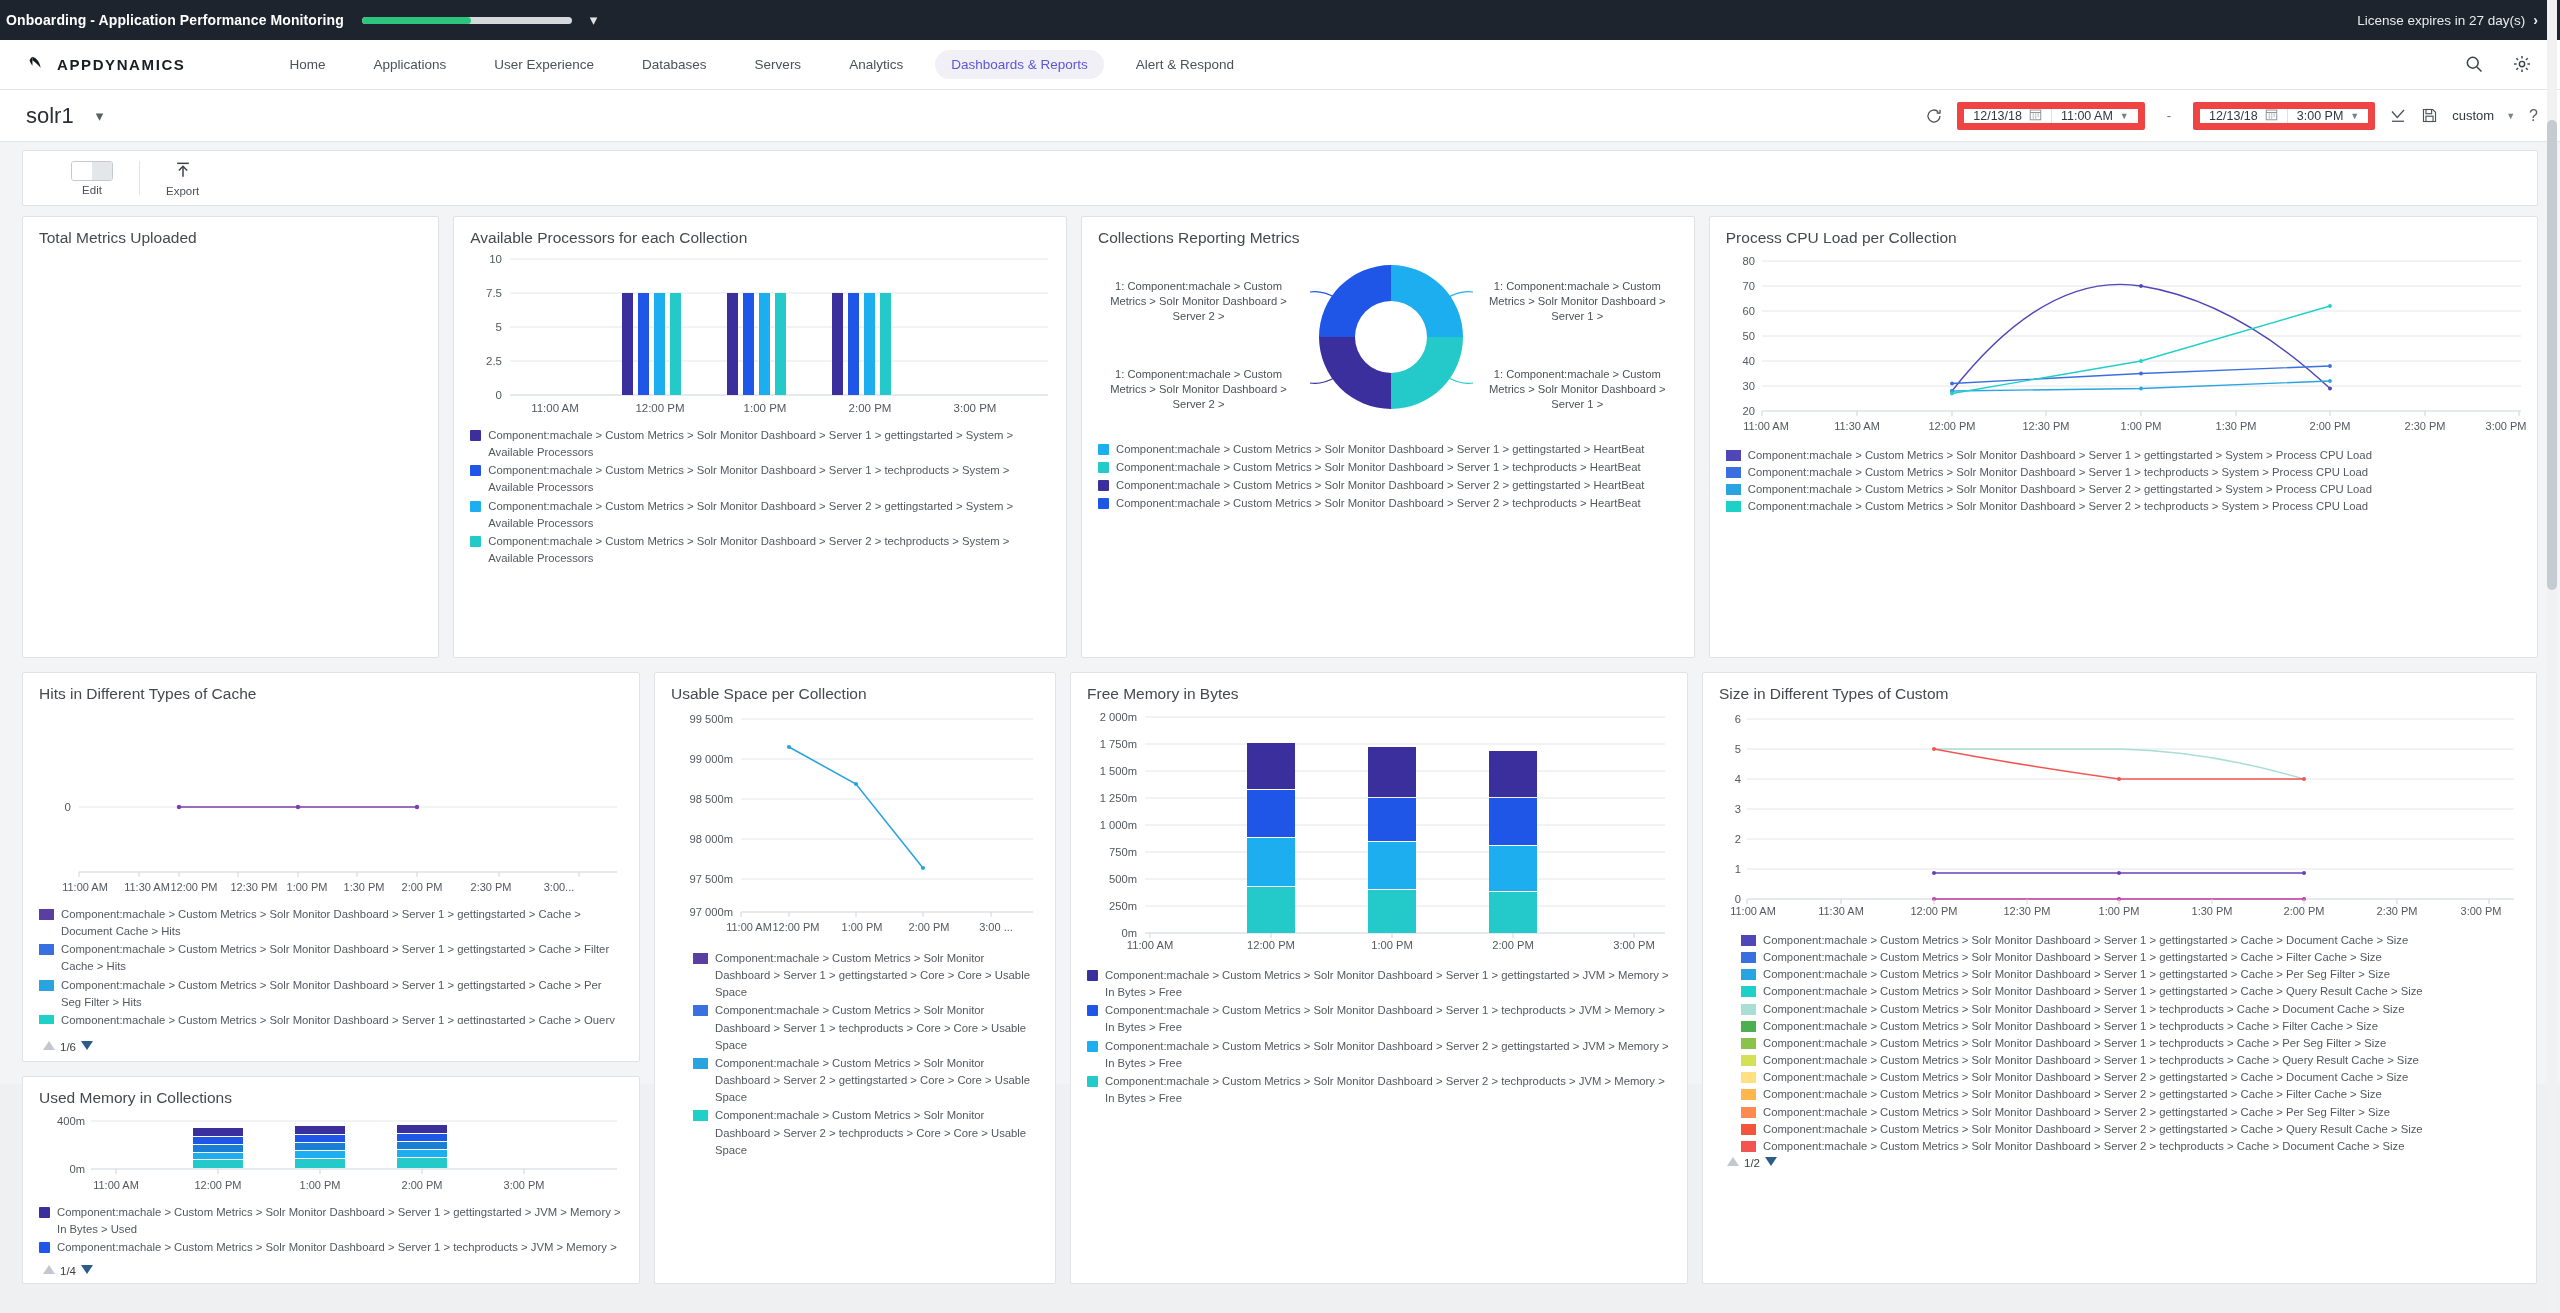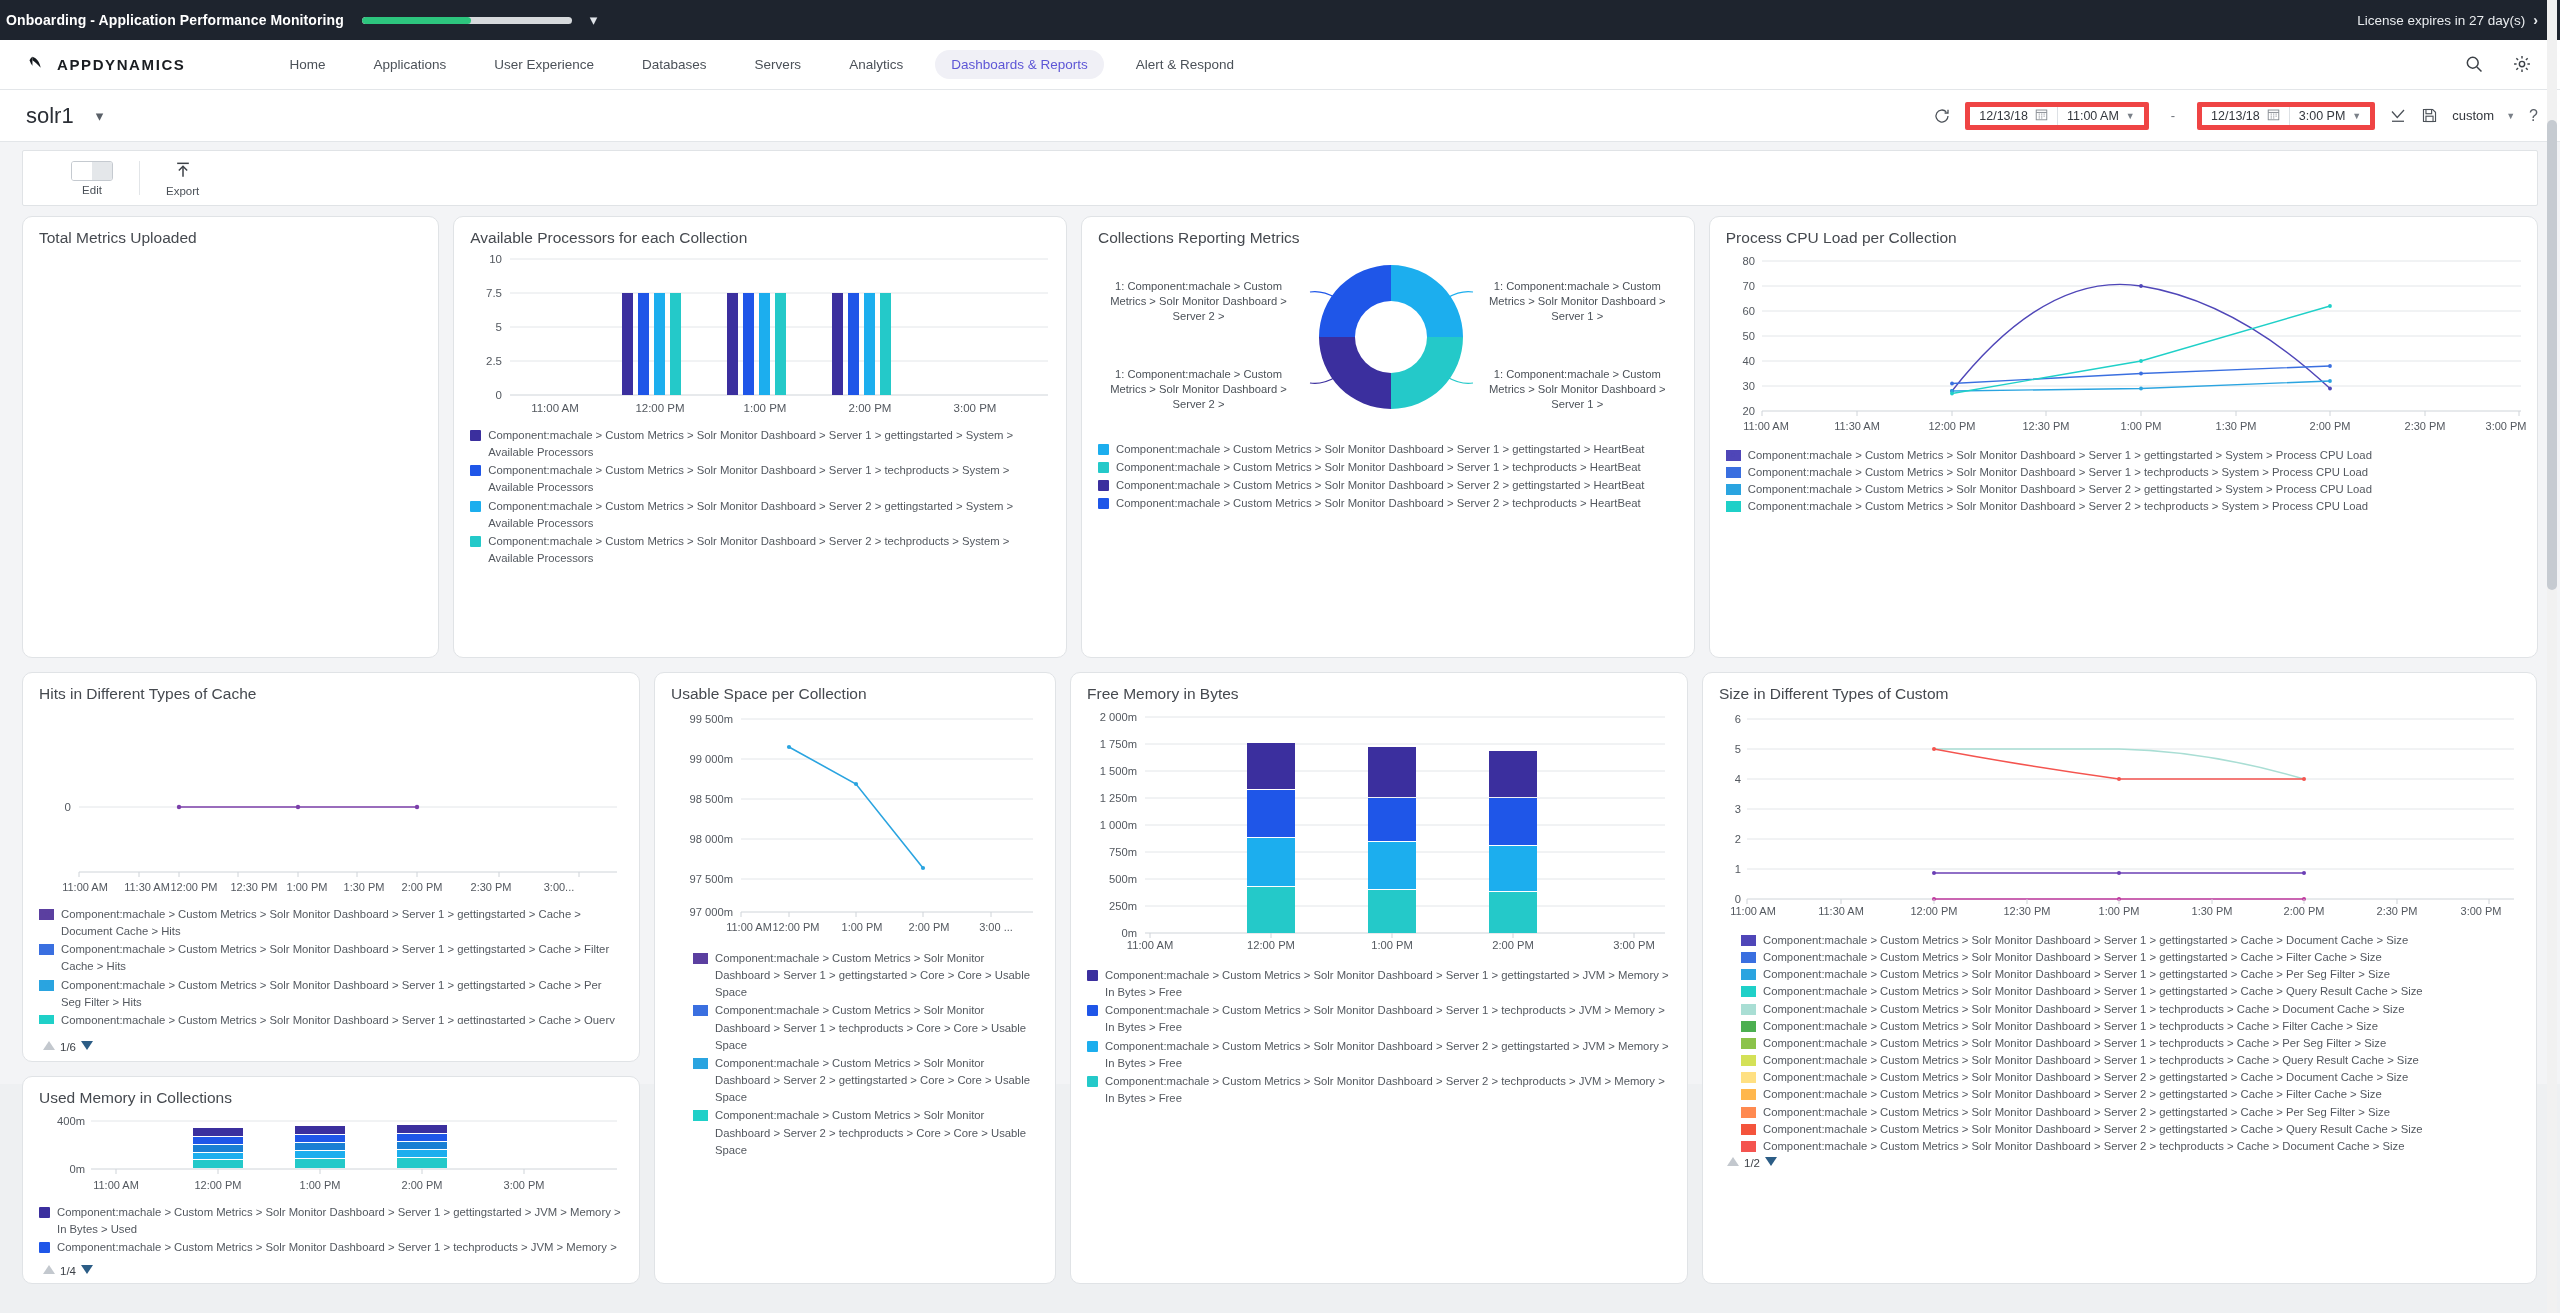--- a/index.html
+++ b/index.html
@@ -53,21 +53,21 @@
   .dash-header{
     height:52px; background:#fff; display:flex; align-items:center;
     padding:0 26px; border-bottom:1px solid #e3e6e9; position:relative;
   }
   .dash-title{ font-size:22px; color:#2b2f36; font-weight:400;}
   .dash-caret{ margin-left:22px; color:#5a6068; font-size:15px; cursor:pointer;}
   .dash-tools{
     position:absolute; right:22px; display:flex; align-items:center; gap:14px;
   }
   .tool-icon{ color:#5a6068; cursor:pointer; display:flex; align-items:center;}
-  .time-group{ display:flex; align-items:flex-start; border:5px solid #ef4444; border-radius:2px; height:28px; background:#fff;}
+  .time-group{ display:flex; align-items:flex-start; border:7px solid #ef4444; border-radius:2px; height:28px; background:#fff;}
   .time-cell{
     display:flex; align-items:center; gap:7px; padding:0 9px; height:100%;
     font-size:12.5px; color:#33373d; border-right:1px solid #dde1e5;
   }
   .time-cell:last-child{ border-right:none; }
   .time-sep{ margin:0 8px; color:#6b7178; font-size:13px;}
   .cal-icon{ opacity:.75; }
   .mini-caret{ font-size:9px; color:#7a8088; }
   .custom-sel{ display:flex; align-items:center; gap:12px; font-size:13px; color:#33373d; cursor:pointer;}
   .help-q{ font-size:16px; color:#5a6068; cursor:pointer; }
@@ -92,21 +92,21 @@
   .toggle-knob{ width:50%; height:100%; background:#fff;}
   .toggle-track{ width:50%; height:100%; background:#e4e7ea;}
 
   
   .grid{
     padding:0 22px 22px 22px; display:flex; flex-direction:column; gap:14px;
     background:#f3f4f6;
   }
   .row{ display:flex; gap:14px; align-items:stretch; }
   .card{
-    background:#fff; border:1px solid #e0e3e6; border-radius:10px;
+    background:#fff; border:1px solid #e0e3e6; border-radius:2px;
     padding:12px 16px 24px 16px; position:relative; overflow:hidden;
   }
   .card-title{ font-size:15.5px; color:#45494f; font-weight:400; margin-bottom:4px;}
 
   
   .bignum{
     font-size:140px; line-height:1; color:#1b2029; font-weight:400;
     display:flex; align-items:center; justify-content:center; height:calc(100% - 34px);
     letter-spacing:-2px;
   }

